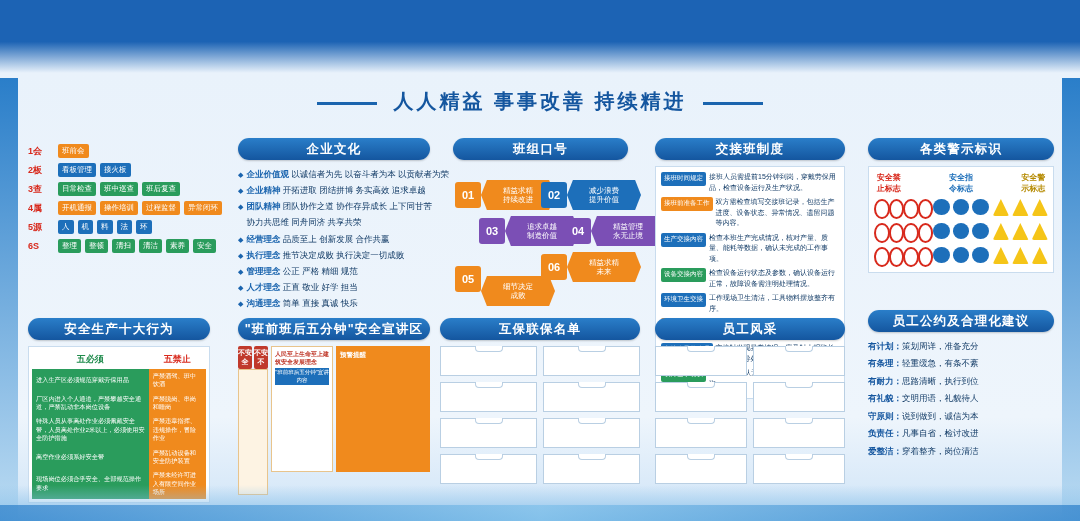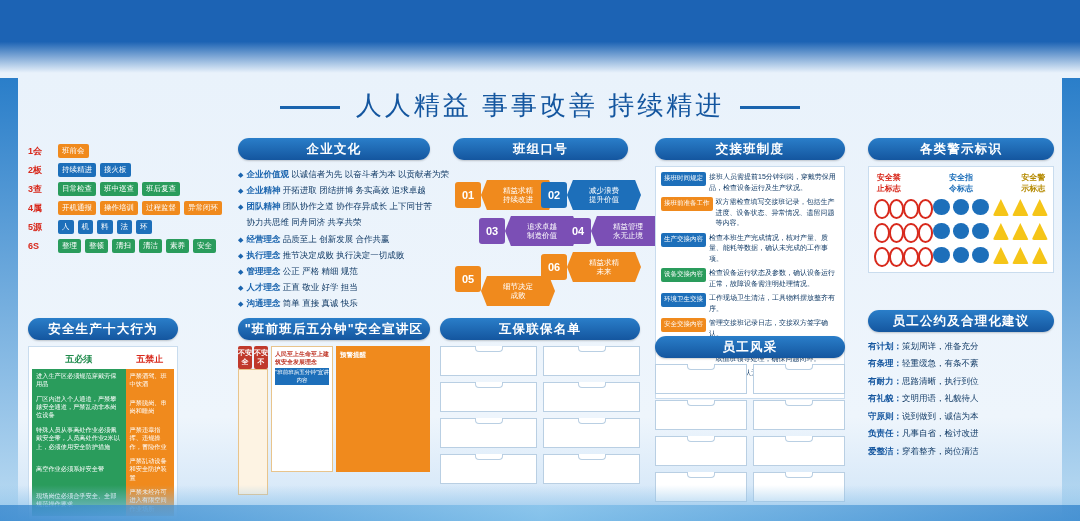--- a/index.html
+++ b/index.html
@@ -41,21 +41,21 @@
     position:absolute;left:0;top:16px;width:1080px;text-align:center;
     color:#ffffff;font-size:32px;font-weight:bold;letter-spacing:4px;
     text-shadow:0 2px 4px rgba(0,0,0,.35);
   }
   .hdr-no{
     position:absolute;right:26px;top:28px;color:#ffffff;font-size:14px;letter-spacing:1px;
   }
   
   .slogan-wrap{position:absolute;left:0;top:88px;width:1080px;text-align:center;}
   .slogan{
-    display:inline-block;color:#14569f;font-size:26px;font-weight:normal;letter-spacing:3px;
+    display:inline-block;color:#14569f;font-size:20px;font-weight:bold;letter-spacing:3px;
     padding:0 26px;position:relative;
   }
   .slogan:before,.slogan:after{
     content:"";position:absolute;top:50%;width:60px;height:3px;background:#1a64ae;
   }
   .slogan:before{left:-50px;}
   .slogan:after{right:-50px;}
   
   .panel{position:absolute;}
   .p-title{
@@ -167,21 +167,21 @@
   </div>
 
   <div class="panel" style="left:28px;top:138px;width:182px;">
     <div class="p-body jy-list">
       <div class="jy-row">
         <span class="jy-key">1会</span>
         <span class="tagchip">班前会</span>
       </div>
       <div class="jy-row">
         <span class="jy-key">2板</span>
-        <span class="tagchip blue">持续精进</span>
+        <span class="tagchip blue">看板管理</span>
         <span class="tagchip blue">接火板</span>
       </div>
       <div class="jy-row">
         <span class="jy-key">3查</span>
         <span class="tagchip green">日常检查</span>
         <span class="tagchip green">班中巡查</span>
         <span class="tagchip green">班后复查</span>
       </div>
       <div class="jy-row">
         <span class="jy-key">4属</span>
@@ -357,21 +357,21 @@
         </div>
         <div class="warn-col small">
           <div class="sign warn"></div>
           <div class="sign warn"></div>
           <div class="sign warn"></div>
         </div>
       </div>
     </div>
   </div>
 
-  <div class="panel" style="left:28px;top:318px;width:150px;">
+  <div class="panel" style="left:28px;top:318px;width:182px;">
     <div class="p-title">安全生产十大行为</div>
     <div class="p-body whitecard" style="padding:3px;">
       <table class="ten-tbl">
         <tbody>
             <tr>
           <th class="th-green">五必须</th>
           <th class="th-red">五禁止</th>
         </tr>
         <tr>
           <td class="cell-g">进入生产区必须规范穿戴劳保用品</td>
@@ -429,21 +429,21 @@
       <div class="blank-card"></div>
       <div class="blank-card"></div>
       <div class="blank-card"></div>
       <div class="blank-card"></div>
       <div class="blank-card"></div>
       <div class="blank-card"></div>
       <div class="blank-card"></div>
     </div>
   </div>
 
-  <div class="panel" style="left:655px;top:336px;width:190px;border-radius:32px;">
+  <div class="panel" style="left:655px;top:318px;width:190px;border-radius:32px;">
     <div class="p-title">员工风采</div>
     <div class="p-body card-grid" style="grid-template-columns:1fr 1fr;grid-template-rows:repeat(4,30px);">
       <div class="blank-card"></div>
       <div class="blank-card"></div>
       <div class="blank-card"></div>
       <div class="blank-card"></div>
       <div class="blank-card"></div>
       <div class="blank-card"></div>
       <div class="blank-card"></div>
       <div class="blank-card"></div>

